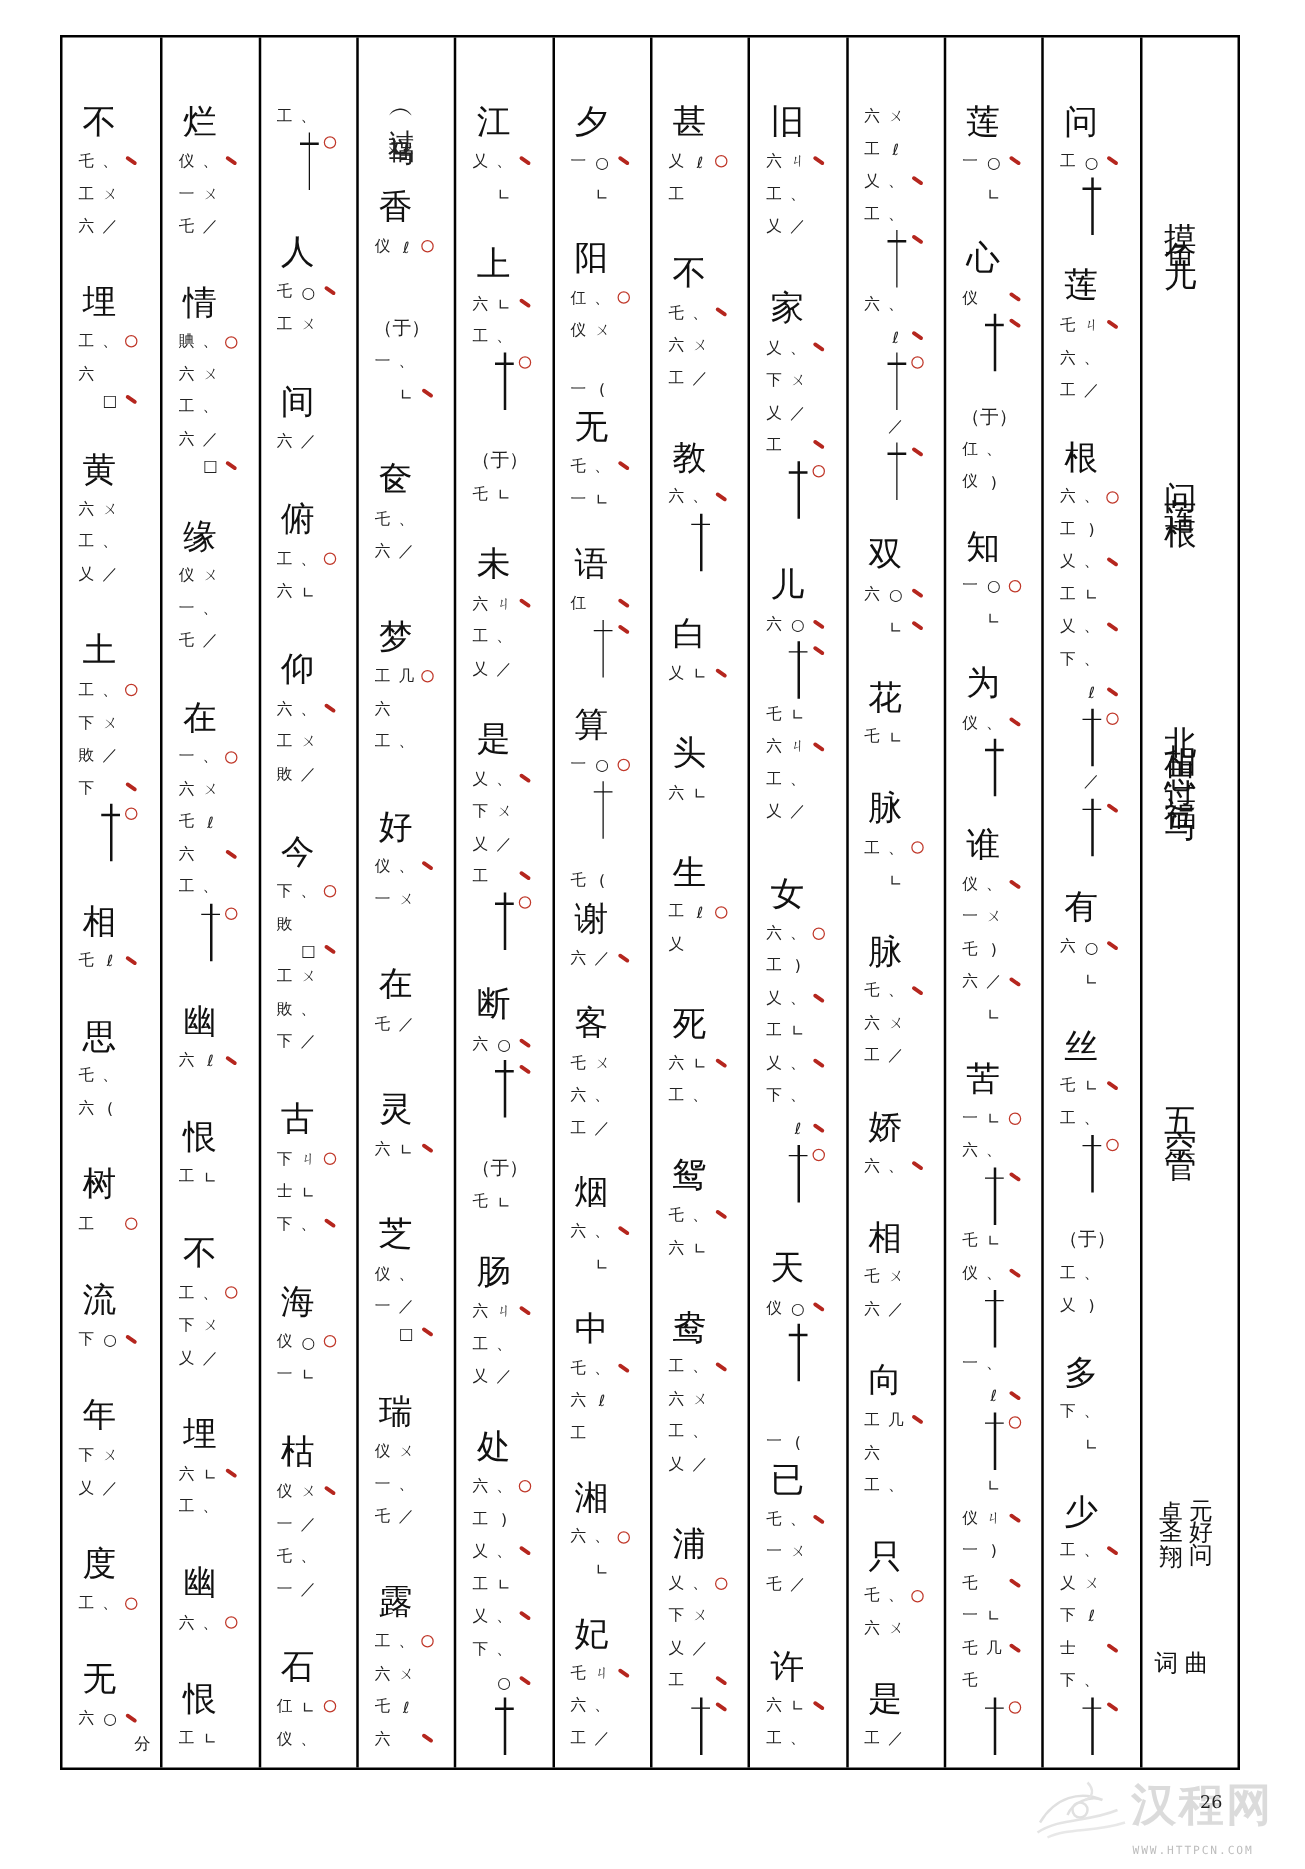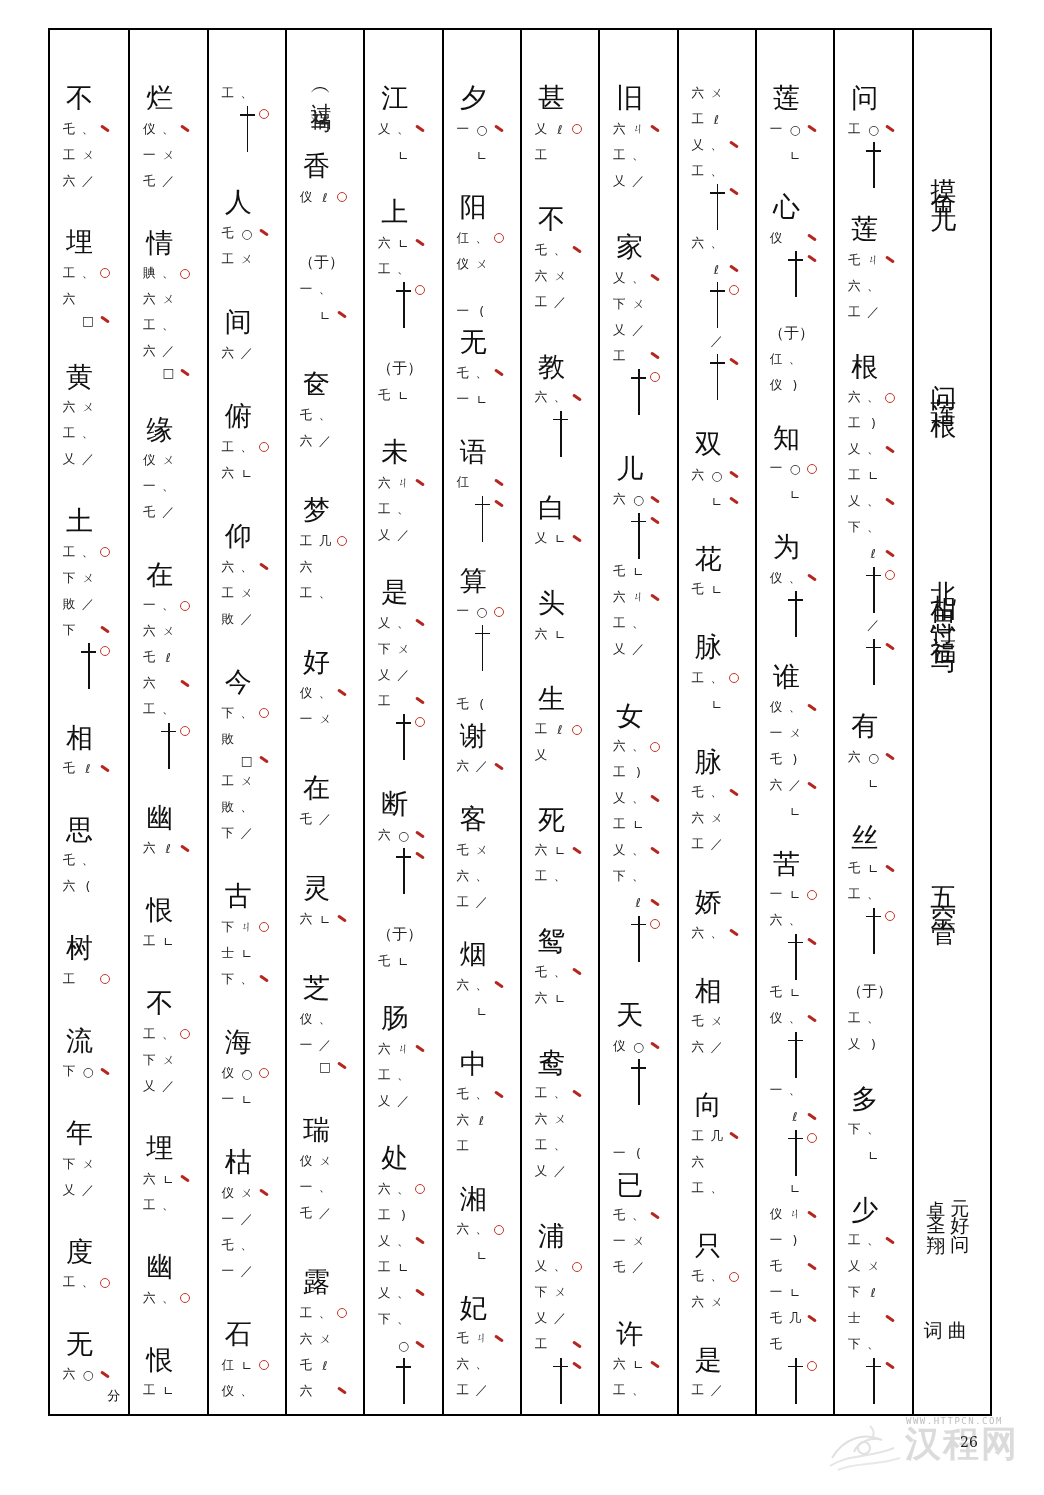--- a/index.html
+++ b/index.html
@@ -73,21 +73,21 @@
   .label-left { left: 10px; }
   .label-right { left: 34px; }
 
   
   .watermark-logo { position: absolute; left: 824px; top: 1418px; width: 80px; height: 56px; opacity: 0.55; }
   .watermark-text {
     position: absolute; left: 905px; top: 1420px; font-family: "DejaVu Sans", sans-serif;
     font-size: 36px; font-weight: bold; color: rgba(190,190,190,0.55); letter-spacing: 2px;
   }
   .watermark-url {
-    position: absolute; left: 906px; top: 1416px; font-family: "DejaVu Sans Mono", monospace;
+    position: absolute; left: 906px; top: 1476px; font-family: "DejaVu Sans Mono", monospace;
     font-size: 9px; color: #bdbdbd; letter-spacing: 1.5px;
   }
   .page-number {
     position: absolute; left: 960px; top: 1434px; font-family: "DejaVu Serif", serif;
     font-size: 14px; color: #222;
   }
 </style>
 </head>
 <body>
 

